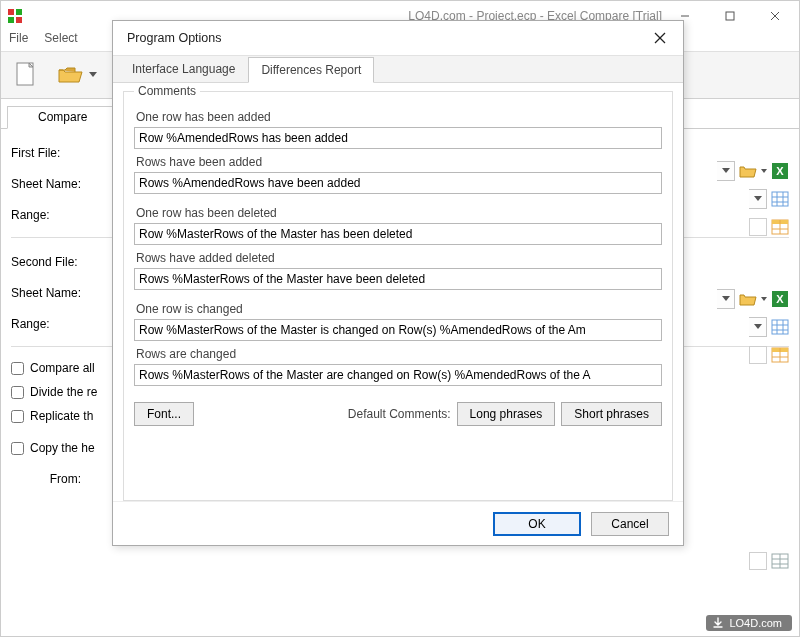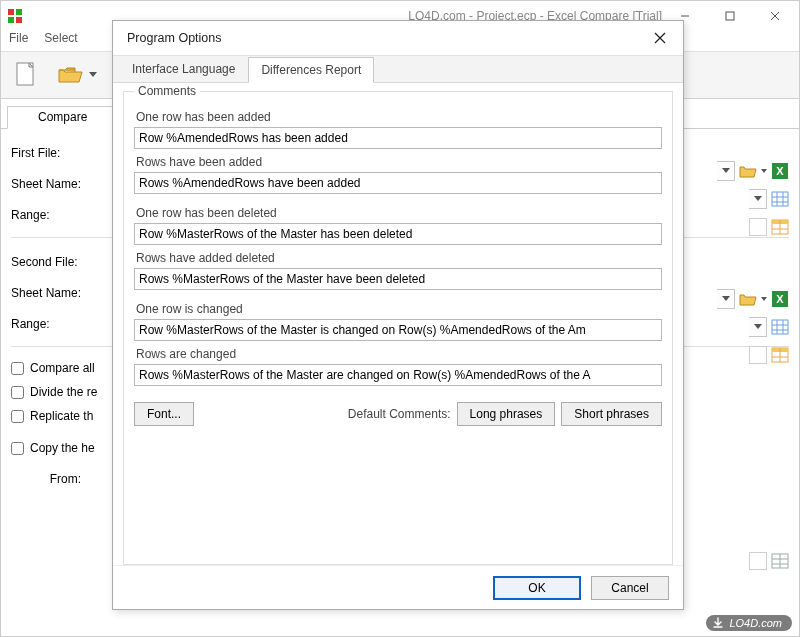--- a/index.html
+++ b/index.html
@@ -116,21 +116,21 @@
   width: 18px; height: 18px;
   border: 1px solid #cfcfcf;
   background: #fff;
 }
 .folder-icon svg, .excel-icon svg, .grid-icon svg, .grid2-icon svg { display: block; }
 
 
 .dialog {
   position: absolute;
   left: 112px; top: 20px;
-  width: 572px; height: 590px;
+  width: 572px; height: 526px;
   background: #fff;
   border: 1px solid #aaa;
   box-shadow: 2px 2px 8px rgba(0,0,0,0.15);
   display: flex;
   flex-direction: column;
 }
 .dialog-title {
   height: 34px;
   display: flex;
   align-items: center;
@@ -218,25 +218,24 @@
   background: #fff;
   border-top: 1px solid #eee;
 }
 .watermark {
   position: absolute;
   right: 8px; bottom: 6px;
   background: rgba(80,80,80,0.75);
   color: #fff;
   font-size: 11px;
   padding: 2px 10px 2px 6px;
-  border-radius: 8px;
+  border-radius: 3px;
   display: flex;
   align-items: center;
   gap: 5px;
-  font-style: italic;
 }
 .dc-label { color: #444; }
 </style>
 </head>
 <body>
 
 <div class="main-window">
   <div class="titlebar">
     <span class="app-icon">
       <svg width="16" height="16" viewBox="0 0 16 16">

